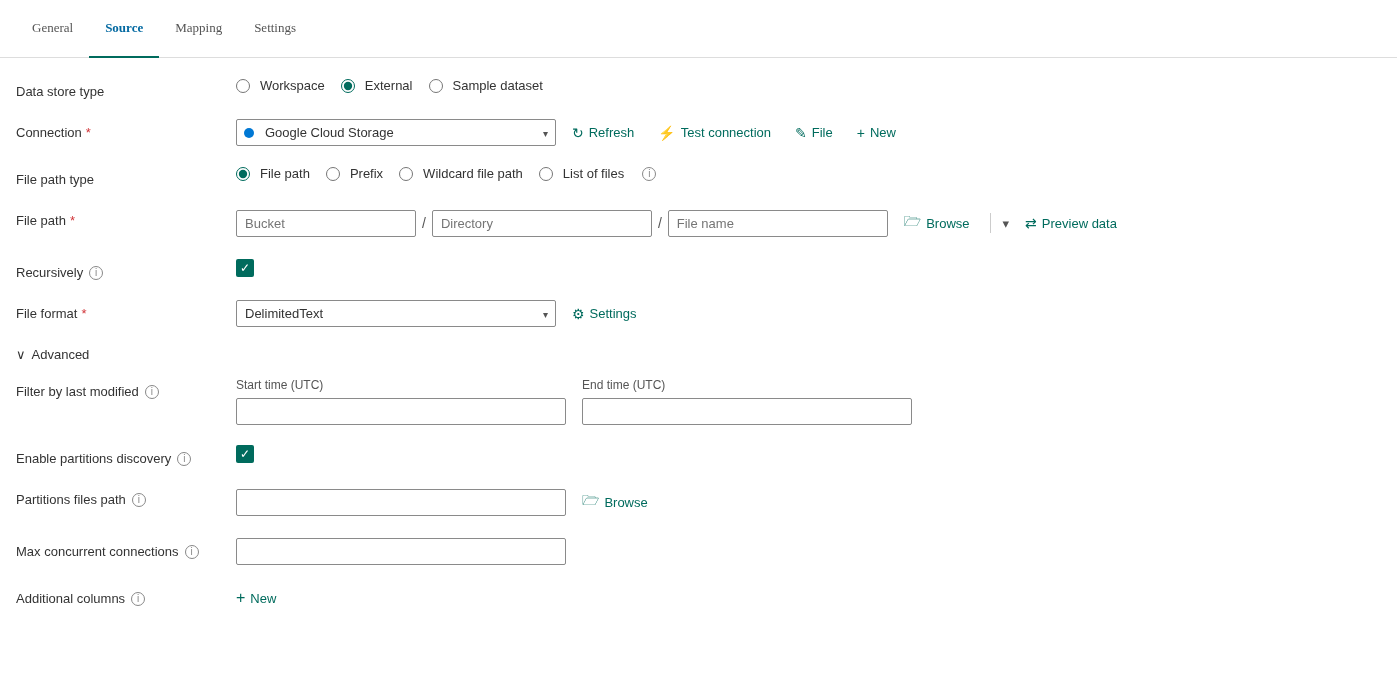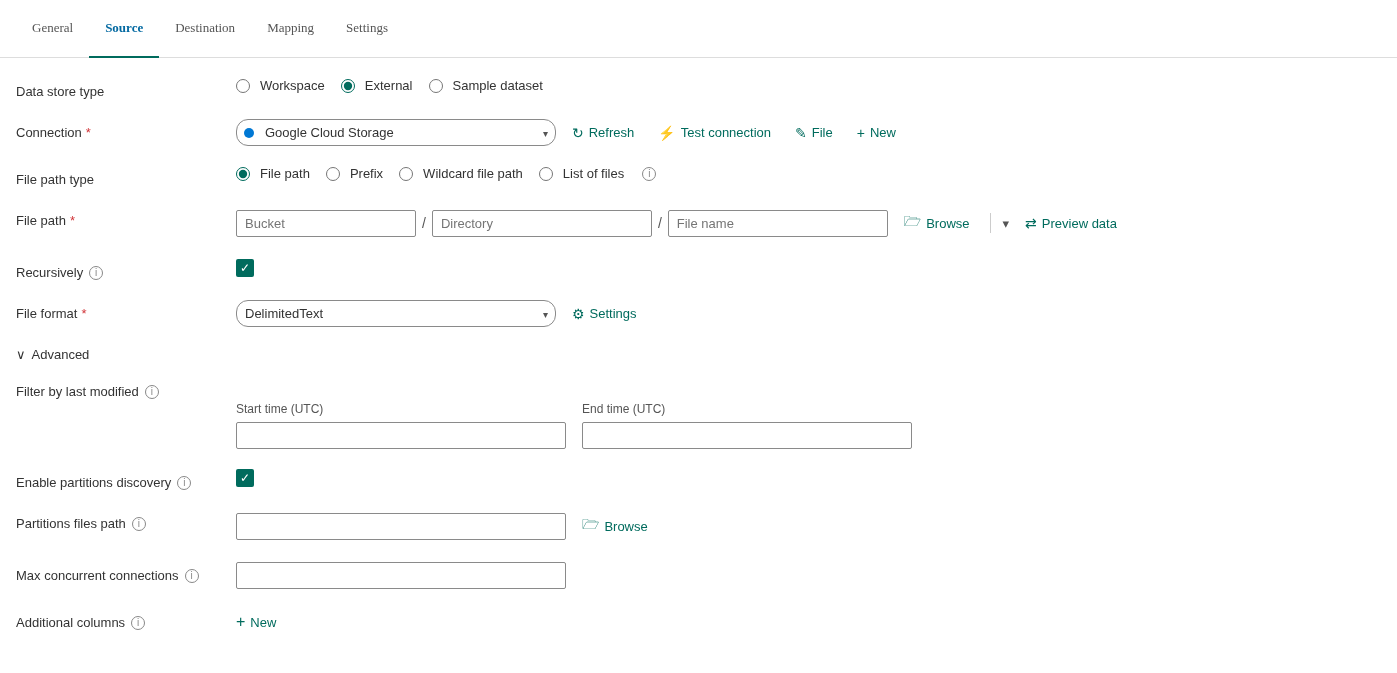--- a/index.html
+++ b/index.html
@@ -17,21 +17,21 @@
     .form-controls { display: flex; align-items: center; flex-wrap: wrap; gap: 8px; }
 
     .radio-group { display: flex; align-items: center; gap: 16px; }
     .radio-item { display: flex; align-items: center; gap: 10px; cursor: pointer; }
     .radio-item input[type="radio"] { accent-color: #006b5d; width: 14px; height: 14px; cursor: pointer; }
 
     .select-wrapper { position: relative; }
     .select-wrapper select { 
       appearance: none; 
       border: 1px solid #8a8a8a; 
-      border-radius: 12px; 
+      border-radius: 2px; 
       padding: 5px 28px 5px 8px; 
       font-size: 13px; 
       color: #333; 
       background: #fff; 
       cursor: pointer;
       outline: none;
     }
     .select-wrapper .chevron { position: absolute; right: 8px; top: 50%; transform: translateY(-50%); pointer-events: none; color: #555; font-size: 10px; }
 
     .connection-select { width: 320px; }
@@ -79,21 +79,21 @@
     .advanced-section { margin-bottom: 20px; }
     .advanced-toggle { display: flex; align-items: center; gap: 6px; cursor: pointer; color: #333; font-size: 13px; border: none; background: none; padding: 0; }
 
     .advanced-content { padding: 16px 0 0 0; }
 
     .sub-form-row { display: flex; align-items: flex-start; margin-bottom: 20px; }
     .sub-form-label { width: 220px; min-width: 220px; font-size: 13px; color: #333; padding-top: 6px; display: flex; align-items: center; gap: 4px; }
     .sub-form-controls { display: flex; align-items: center; gap: 8px; }
 
     .datetime-group { display: flex; gap: 16px; }
-    .datetime-col { display: flex; flex-direction: column; gap: 6px; margin-top: 24px; }
+    .datetime-col { display: flex; flex-direction: column; gap: 6px; }
     .datetime-col label { font-size: 12px; color: #555; }
     .datetime-col input { 
       width: 330px; 
       border: 1px solid #8a8a8a; 
       border-radius: 2px; 
       padding: 5px 8px; 
       font-size: 13px; 
       outline: none;
     }
 
@@ -109,21 +109,20 @@
     .add-btn { display: flex; align-items: center; gap: 5px; background: none; border: none; color: #006b5d; font-size: 13px; cursor: pointer; padding: 4px 0; }
 
     .vertical-sep { width: 1px; height: 20px; background: #ccc; margin: 0 4px; }
   </style>
 </head>
 <body>
 
 <div class="tabs">
   <div class="tab">General</div>
   <div class="tab active">Source</div>
-  <div class="tab">Destination</div>
   <div class="tab">Mapping</div>
   <div class="tab">Settings</div>
 </div>
 
 <div class="content">
 
   <div class="form-row">
     <div class="form-label">Data store type</div>
     <div class="form-controls">
       <div class="radio-group">

